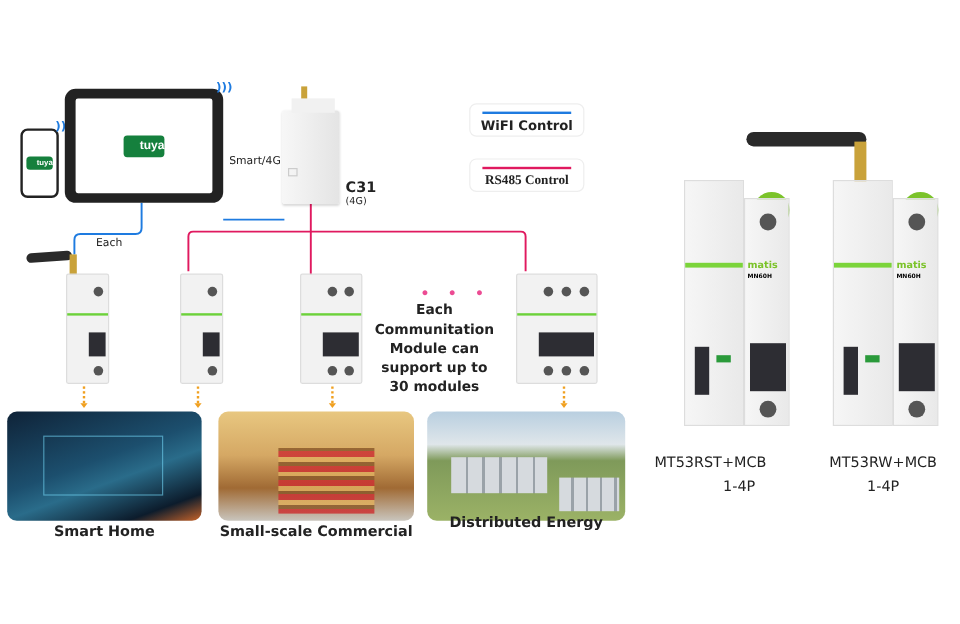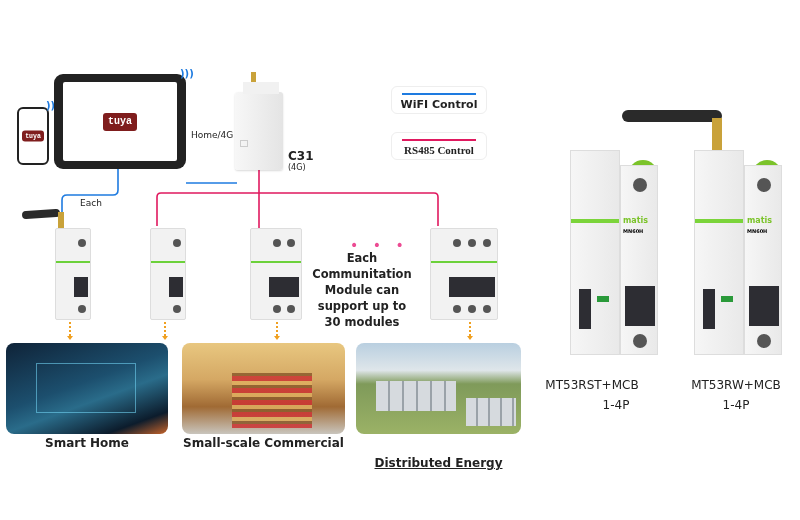--- a/index.html
+++ b/index.html
@@ -2,21 +2,21 @@
 <html><head>
 <meta charset="utf-8">
 <style>
   * { box-sizing: border-box; margin: 0; padding: 0; }
   body { width: 800px; height: 520px; background: #ffffff; font-family: "DejaVu Sans", sans-serif; position: relative; overflow: hidden; }
   .abs { position: absolute; }
   svg.lines { position: absolute; left: 0; top: 0; }
   .tablet { left: 54px; top: 74px; width: 132px; height: 95px; background: #222; border-radius: 9px; }
   .tablet .screen { position: absolute; left: 9px; top: 8px; right: 9px; bottom: 8px; background: #fff; border-radius: 2px; }
   .phone { left: 17px; top: 107px; width: 32px; height: 58px; background: #fff; border: 2px solid #222; border-radius: 6px; }
-  .tuya { background: #7f1d1d; color: #fff; font-weight: bold; border-radius: 3px; text-align: center; font-family: Liberation Mono, monospace; }
+  .tuya { background: #15803d; color: #fff; font-weight: bold; border-radius: 3px; text-align: right; font-family: Liberation Sans, sans-serif; }
   .tuya-big { position: absolute; left: 50%; top: 50%; transform: translate(-50%,-50%); width: 34px; height: 18px; font-size: 10px; line-height: 18px; }
   .tuya-small { position: absolute; left: 50%; top: 50%; transform: translate(-50%,-50%); width: 22px; height: 11px; font-size: 6.5px; line-height: 11px; }
   .wifi-sig { color: #1e7be0; font-size: 10px; font-weight: bold; }
   .label-sm { font-size: 9px; color: #222; }
   .c31 { left: 235px; top: 92px; width: 48px; height: 78px; background: linear-gradient(90deg,#f7f7f7,#e4e4e4); border-radius: 3px; box-shadow: 0 1px 2px rgba(0,0,0,.15); }
   .c31 .top { position: absolute; left: 8px; top: -10px; width: 36px; height: 12px; background: #f1f1f1; }
   .c31 .ant { position: absolute; left: 16px; top: -20px; width: 5px; height: 12px; background: #c9a23a; }
   .c31-name { left: 288px; top: 149px; font-weight: bold; font-size: 12px; color: #222; }
   .c31-sub { left: 288px; top: 163px; font-size: 8px; color: #222; }
   .legend { width: 96px; height: 28px; border: 1px solid #eee; border-radius: 6px; background: #fff; }
@@ -51,21 +51,21 @@
 </div>
 <div class="abs wifi-sig" style="left:46px;top:100px;">)))</div>
 
 <div class="abs tablet">
   <div class="screen">
     <div class="tuya tuya-big">tuya</div>
   </div>
 </div>
 <div class="abs wifi-sig" style="left:180px;top:68px;">)))</div>
 
-<div class="abs label-sm" style="left:191px;top:130px;">Home/4G</div>
+<div class="abs label-sm" style="left:191px;top:130px;">Smart/4G</div>
 <div class="abs label-sm" style="left:80px;top:198px;">Each</div>
 
 <div class="abs c31">
   <div class="ant"></div>
   <div class="top"></div>
   <div style="position:absolute;left:5px;top:48px;width:8px;height:7px;border:1px solid #ccc;"></div>
 </div>
 <div class="abs c31-name">C31</div>
 <div class="abs c31-sub">(4G)</div>
 
@@ -131,21 +131,21 @@
 
 <div class="abs scene" style="left:182px;top:343px;width:163px;height:91px;background:linear-gradient(180deg,#e8c780 0%,#d5a864 40%,#a06a34 70%,#c9c5bd 100%);">
   <div style="position:absolute;left:50px;top:30px;width:80px;height:55px;background:repeating-linear-gradient(180deg,#8b5a2b 0 3px,#c33 3px 8px,#e0b060 8px 12px);opacity:.85;"></div>
 </div>
 <div class="abs cap" style="left:182px;top:436px;width:163px;">Small-scale Commercial</div>
 
 <div class="abs scene" style="left:356px;top:343px;width:165px;height:91px;background:linear-gradient(180deg,#b9cfe0 0%,#dfe6ea 30%,#7f9a5a 45%,#9bb266 100%);">
   <div style="position:absolute;left:20px;top:38px;width:80px;height:30px;background:repeating-linear-gradient(90deg,#d6dade 0 12px,#9aa2a8 12px 14px);"></div>
   <div style="position:absolute;left:110px;top:55px;width:50px;height:28px;background:repeating-linear-gradient(90deg,#d6dade 0 10px,#9aa2a8 10px 12px);"></div>
 </div>
-<div class="abs cap" style="left:356px;top:456px;width:165px;text-decoration:underline;">Distributed Energy</div>
+<div class="abs cap" style="left:356px;top:428px;width:165px;">Distributed Energy</div>
 
 <div class="abs" style="left:628px;top:160px;">
     <div class="green-circle"></div>
   </div>
 <div class="abs big-mcb" style="left:570px;top:150px;width:50px;height:205px;">
   <div style="position:absolute;left:0;right:0;top:68px;height:4px;background:#7bd43a;"></div>
   <div style="position:absolute;left:8px;top:138px;width:12px;height:40px;background:#2d2d33;"></div>
   <div style="position:absolute;left:26px;top:145px;width:12px;height:6px;background:#2a9a3a;"></div>
 </div>
 <div class="abs big-mcb" style="left:620px;top:165px;width:38px;height:190px;">

